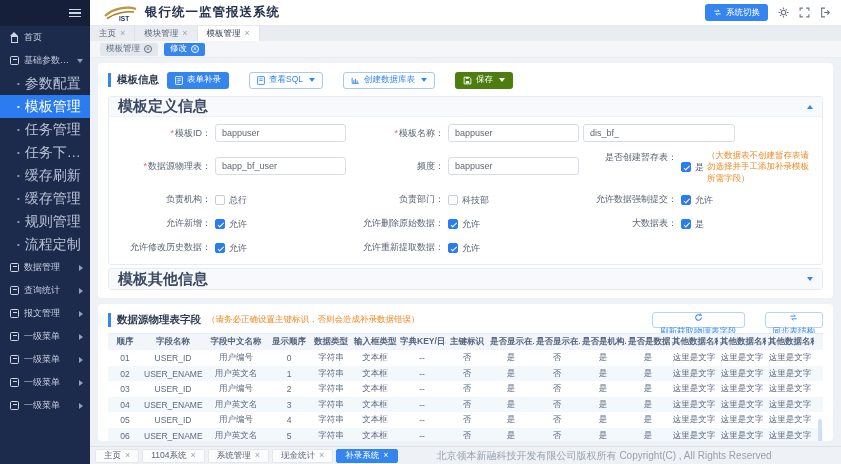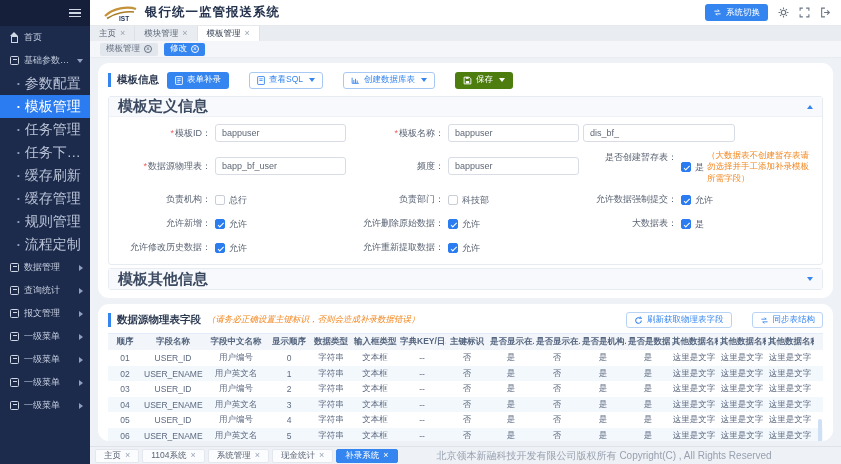--- a/index.html
+++ b/index.html
@@ -43,33 +43,33 @@
 
   
   .chips { position:absolute; left:90px; right:0; top:41px; height:17px; background:#f4f6f9; border-bottom:1px solid #e8ebf0; display:flex; align-items:center; gap:6px; padding:0 10px; z-index:4; }
   .chip { display:inline-flex; align-items:center; gap:4px; height:13px; padding:0 6px; border-radius:2px; font-size:8.5px; background:#e2e7ee; color:#66707f; cursor:pointer; }
   .chip .ci { width:8px; height:8px; border:1px solid currentColor; border-radius:50%; display:inline-flex; align-items:center; justify-content:center; font-size:6.5px; line-height:1; }
   .chip .ci::before { content:"×"; }
   .chip.active { background:#3585f0; color:#fff; }
 
   
   .content { position:absolute; left:90px; right:0; top:58px; bottom:18px; padding:5px 8px; display:flex; flex-direction:column; overflow:hidden; }
-  .panel { background:#fff; border-radius:11px; padding:4px 10px 8px; }
+  .panel { background:#fff; border-radius:4px; padding:4px 10px 8px; }
   .panel-head { display:flex; align-items:center; height:26px; gap:8px; }
   .ptitle { font-size:10.5px; font-weight:bold; color:#2c3a52; border-left:3px solid #3585f0; padding-left:6px; flex:none; }
   .toast { margin-left:auto; margin-right:auto; background:#e9f5fe; border-radius:3px; padding:3px 12px; display:flex; align-items:center; gap:5px; font-size:9px; color:#46525f; }
   .tick { width:10px; height:10px; background:#27bf5e; border-radius:50%; position:relative; flex:none; }
   .tick::after { content:""; position:absolute; left:2.5px; top:3px; width:4.5px; height:2px; border-left:1.3px solid #fff; border-bottom:1.3px solid #fff; transform:rotate(-45deg); }
   .actions { display:flex; align-items:center; gap:20px; flex:none; }
   .btn { display:inline-flex; align-items:center; gap:4px; height:17px; padding:0 7px; border-radius:3px; font-size:8.5px; cursor:pointer; border:1px solid transparent; font-family:inherit; white-space:nowrap; }
   .btn .bi { display:flex; align-items:center; }
   .btn-blue { background:#3585f0; color:#fff; }
   .btn-outline { background:#fff; color:#3585f0; border-color:#a9c9f5; }
   .btn-green { background:#4d7c0f; color:#fff; }
-  .btn-light { background:#fff; color:#3585f0; border-color:#b9d3f4; height:16px; }
+  .btn-light { background:#fff; color:#3585f0; border-color:#b9d3f4; height:16px;flex-direction:column; }
   .caret { width:0; height:0; border-left:3px solid transparent; border-right:3px solid transparent; border-top:4px solid currentColor; margin-left:2px; }
 
   .sec { border:1px solid #e7ecf2; border-radius:3px; margin-top:3px; }
   .sec-head { height:20px; background:#f7f9fc; display:flex; align-items:center; padding:0 9px; font-size:15px; font-weight:bold; color:#3c4a61; border-bottom:1px solid #eef1f6; cursor:pointer; }
   .sec-caret { margin-left:auto; width:0; height:0; }
   .sec-caret.up { border-left:3.5px solid transparent; border-right:3.5px solid transparent; border-bottom:4.5px solid #3585f0; }
   .sec-caret.down { border-left:3.5px solid transparent; border-right:3.5px solid transparent; border-top:4.5px solid #3585f0; }
   .sec-body { padding:7px 8px 8px; }
   .fgrid { display:grid; grid-template-columns:1fr 1fr 1.08fr; column-gap:4px; row-gap:6px; }
   .field { display:flex; align-items:center; min-height:18px; }
@@ -82,21 +82,21 @@
   .cbwrap { display:flex; flex-wrap:wrap; align-items:center; flex:1; line-height:14px; padding-top:2px; }
   .checkbox { width:10px; height:10px; border:1px solid #c8cdd6; border-radius:2px; background:#fff; position:relative; flex:none; margin-right:4px; cursor:pointer; }
   .checkbox.checked { background:#2b7cf0; border-color:#2b7cf0; }
   .checkbox.checked::after { content:""; position:absolute; left:2px; top:2.5px; width:4.5px; height:2.2px; border-left:1.3px solid #fff; border-bottom:1.3px solid #fff; transform:rotate(-45deg); }
   .cbtext { font-size:9px; color:#5a6474; margin-right:3px; }
   .fwarn { font-size:8.5px; color:#f28822; line-height:1.35; flex:1 1 60%; }
 
   
   .panel2 { margin-top:6px; flex:1; position:relative; padding-bottom:4px; overflow:hidden; }
   .p2head { display:flex; align-items:center; height:24px; gap:6px; }
-  .note { font-size:8.5px; color:#f28822;font-style:italic; }
+  .note { font-size:8.5px; color:#f28822; }
   .table-wrap { position:relative; margin-top:1px; overflow:hidden; border-top:1px solid #e3edf9; }
   table { border-collapse:collapse; table-layout:fixed; width:806px; font-size:8.5px; }
   th { height:16px; background:#f2f6fa; color:#55657f; font-weight:bold; white-space:nowrap; overflow:hidden; text-align:center; padding:0 2px; }
   td { height:15.5px; text-align:center; color:#5d6a80; white-space:nowrap; overflow:hidden; padding:0 2px; }
   tr.striped { background:#f3f8fd; }
   .vscroll { position:absolute; right:1px; top:85px; width:4px; height:60px; background:#cfe0f5; border-radius:2px; }
 
   
   .taskbar { position:absolute; left:90px; right:0; bottom:0; height:18px; background:#eef1f5; border-top:1px solid #dee3ea; display:flex; align-items:center; gap:3px; padding-left:5px; z-index:6; }
   .ttab { display:inline-flex; align-items:center; gap:4px; height:14px; padding:0 8px; background:#fbfcfe; border:1px solid #e4e8ee; border-radius:2px; font-size:8.5px; color:#5a6575; cursor:pointer; }

